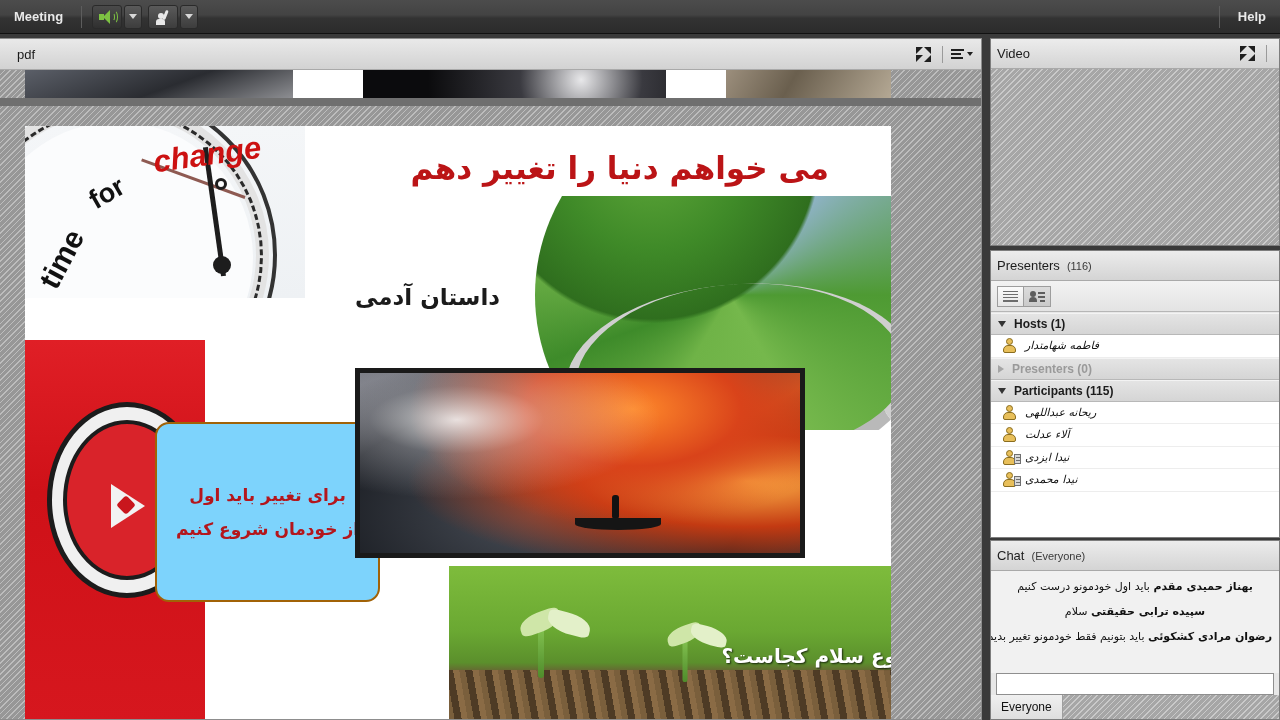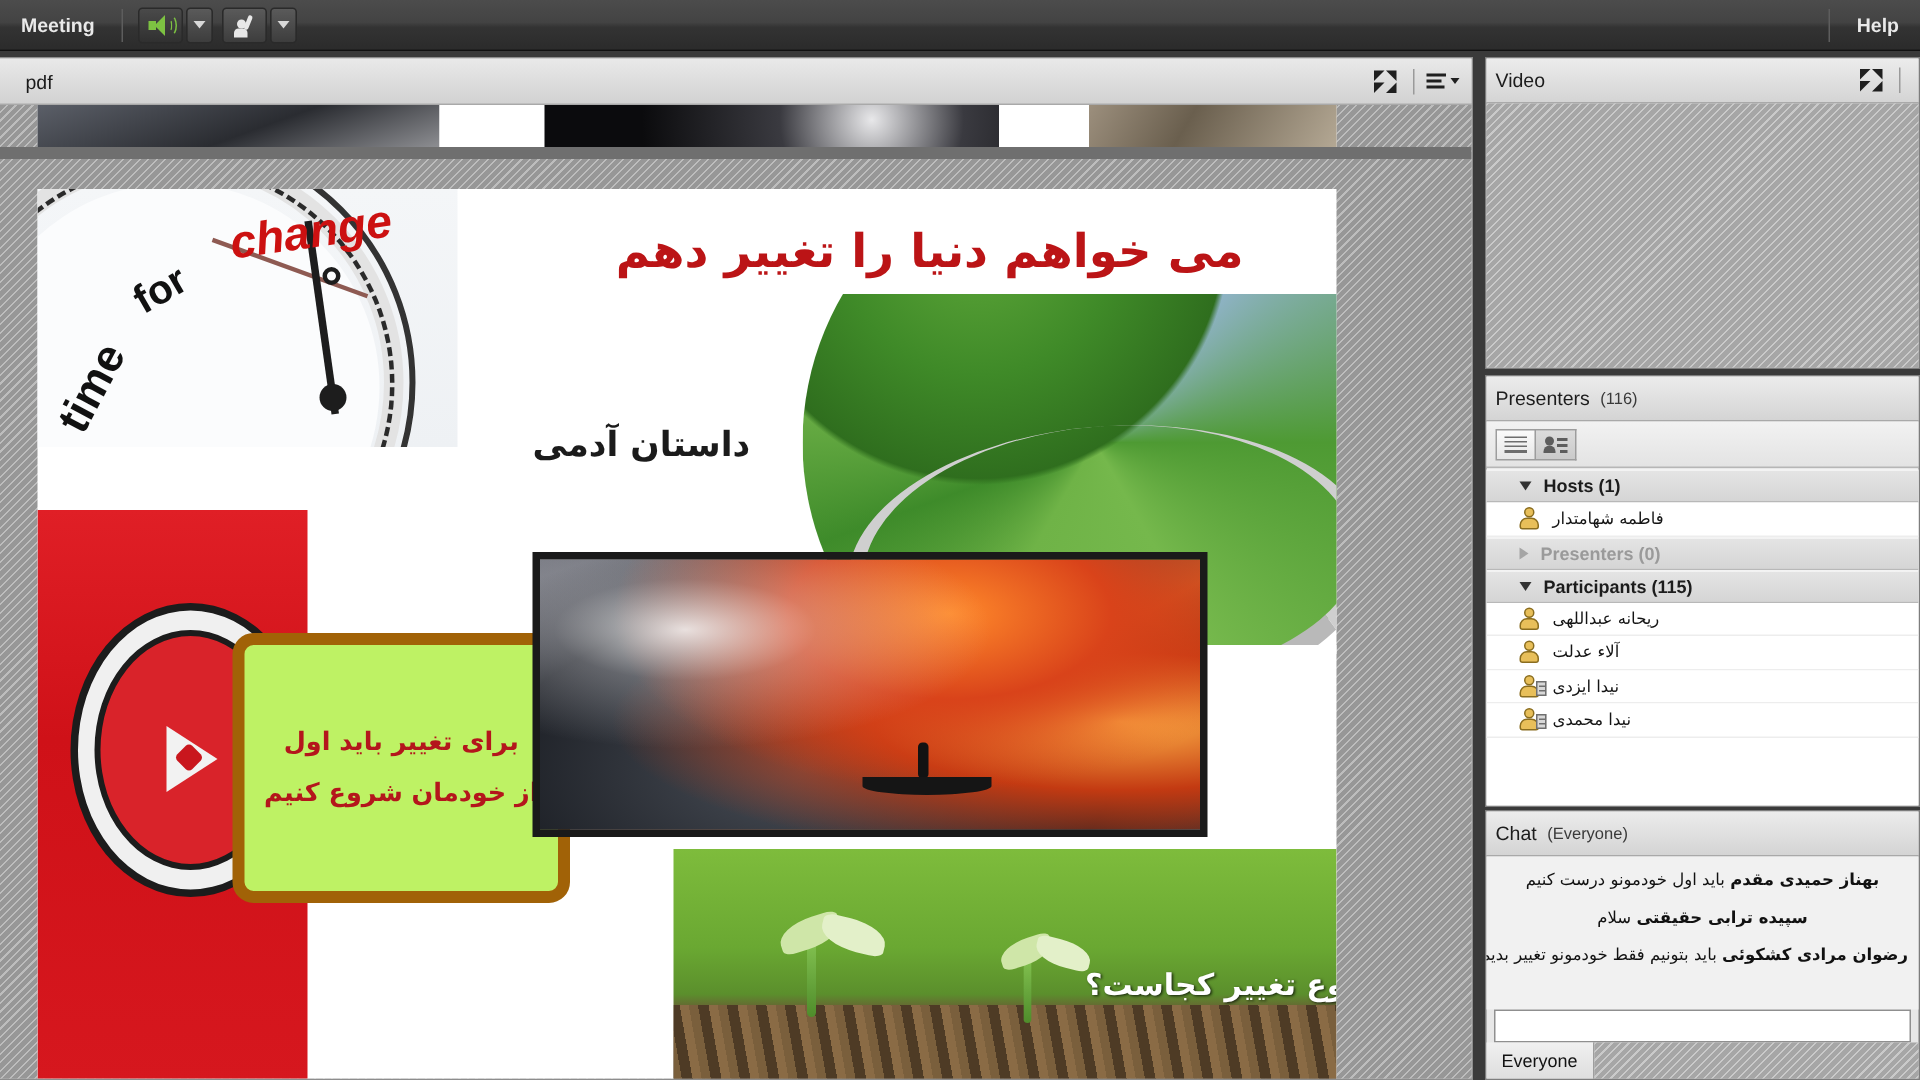--- a/index.html
+++ b/index.html
@@ -184,21 +184,21 @@
     position: absolute; left: 86px; top: 358px;
     width: 0; height: 0;
     border-top: 22px solid transparent; border-bottom: 22px solid transparent;
     border-left: 34px solid #f2f2f2;
   }
   #playDot { position: absolute; left: 94px; top: 372px; width: 14px; height: 14px;
              background: #c9161d; border-radius: 3px; transform: rotate(45deg); }
 
   #quoteBox {
     position: absolute; left: 130px; top: 296px; width: 225px; height: 180px;
-    background: #bef264; border: 8px solid #a16207; border-radius: 14px;
+    background: #7dd3fc; border: 2px solid #a16207; border-radius: 14px;
     display: flex; flex-direction: column; align-items: center; justify-content: center;
     gap: 14px;
   }
   .quoteLine {
     font-size: 17px; font-weight: bold; color: #b4161c; direction: rtl;
     white-space: nowrap; font-family: "DejaVu Sans", sans-serif;
   }
 
   #fireImg {
     position: absolute; left: 330px; top: 242px; width: 450px; height: 190px;
@@ -261,32 +261,32 @@
     border-bottom: 1px solid #b6b6b6; display: flex; align-items: center; padding: 0 6px;
   }
   .viewBtn {
     width: 27px; height: 21px; border: 1px solid #9d9d9d;
     background: linear-gradient(to bottom,#fbfbfb,#e6e6e6);
     display: flex; align-items: center; justify-content: center;
   }
   .viewBtn.sel { background: linear-gradient(to bottom,#dcdcdc,#cacaca); border-left: 0; }
   #attendeeList { position: absolute; left: 0; top: 62px; right: 0; bottom: 0; overflow: hidden; background: #fff; }
   .grpRow {
-    height: 22px; display: flex; align-items: center; padding-left: 22px;
+    height: 22px; display: flex; align-items: center; padding-left: 7px;
     background: linear-gradient(to bottom,#e4e4e4,#d5d5d5);
     border-top: 1px solid #f3f3f3; border-bottom: 1px solid #b8b8b8;
     font-size: 12px; font-weight: bold; color: #1c1c1c;
   }
   .grpRow.dim { color: #9a9a9a; font-weight: bold; }
   .tri { width: 0; height: 0; margin-right: 8px; }
   .tri.down { border-left: 4.5px solid transparent; border-right: 4.5px solid transparent; border-top: 6px solid #333; }
   .tri.right { border-top: 4.5px solid transparent; border-bottom: 4.5px solid transparent; border-left: 6px solid #a5a5a5; }
   .attRow {
-    height: 22.5px; display: flex; align-items: center; padding-left: 22px;
-    border-bottom: 1px solid #ededed; background: #fff;
+    height: 22.5px; display: flex; align-items: center; padding-left: 12px;
+    border-bottom: 1px solid #ededed; background: #fff; font-style: italic;
   }
   .attRow .nm { font-size: 11px; color: #141414; direction: rtl;
                 font-family: "DejaVu Sans", sans-serif; margin-left: 7px; }
 
   #chatPod { top: 502px; height: 180px; }
   #chatBody { position: absolute; left: 0; top: 30px; right: 0; bottom: 46px;
               background: #f1f1f1; padding: 9px 7px 0 7px; overflow: hidden; }
   .chatLine {
     font-size: 11px; color: #111; direction: rtl; text-align: center;
     margin-bottom: 12px; font-family: "DejaVu Sans", sans-serif; white-space: nowrap;
@@ -478,21 +478,21 @@
           <div class="sprout" id="sprout1">
             <div class="stem"></div>
               <div class="leafL"></div>
               <div class="leafR"></div>
           </div>
           <div class="sprout" id="sprout2">
             <div class="stem"></div>
               <div class="leafL"></div>
               <div class="leafR"></div>
           </div>
-          <div id="seedText">وع تغییر کجاست؟</div>
+          <div id="seedText">وع سلام کجاست؟</div>
         </div>
 
       </div>
 
     </div>
   </div>
 </div>
 
 <div id="rightCol">
 

